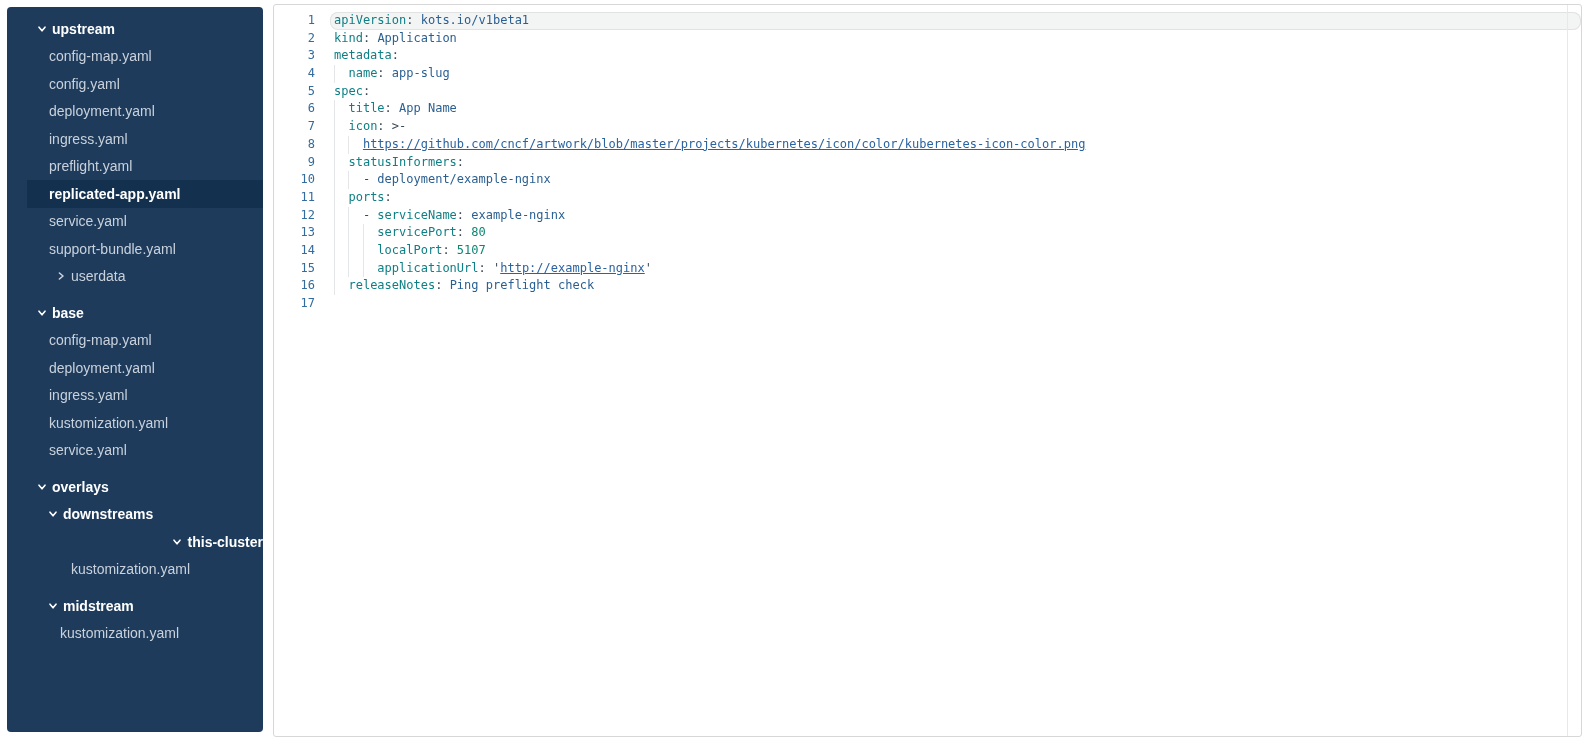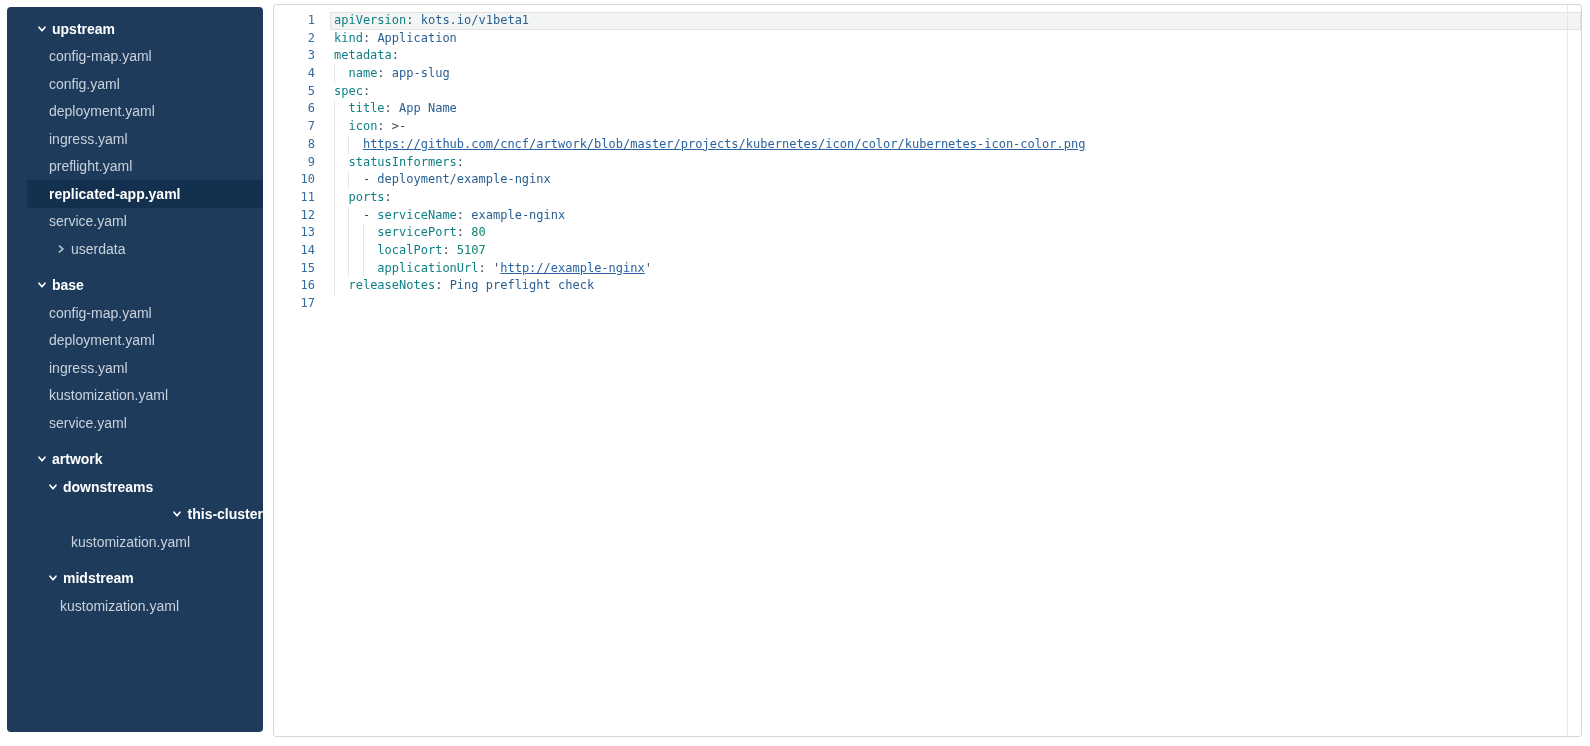--- a/index.html
+++ b/index.html
@@ -28,21 +28,21 @@
   
   .editor{position:absolute;left:273px;top:4px;right:8px;bottom:9px;background:#fff;
     border:1px solid var(--editor-border);border-radius:3px;padding-top:7px;
     font-family:"DejaVu Sans Mono",monospace;font-size:12px;overflow:hidden;}
   .rail{position:absolute;top:0;bottom:0;right:0;width:14px;
     border-left:1px solid var(--rail);}
   .row{display:flex;height:17.7px;line-height:17.7px;}
   .gutter{flex:0 0 41px;width:41px;text-align:right;color:var(--gutter);
     user-select:none;}
   .linebox{flex:1;margin-left:15px;padding-left:4px;position:relative;
-    white-space:pre;color:var(--punct);}
+    white-space:pre;color:var(--punct);border-radius:8px;}
   .row.current .linebox{background:var(--cur-bg);
     box-shadow:inset 0 0 0 1px var(--cur-border);}
   .guide{position:absolute;top:0;bottom:0;width:0;
     border-left:1px solid var(--guide);}
   .tok-key{color:var(--key);}
   .tok-value{color:var(--value);}
   .tok-number{color:var(--number);}
   .tok-punct,.tok-plain{color:var(--punct);}
   .tok-link{color:var(--link);text-decoration:underline;cursor:pointer;}
 </style>
@@ -72,20 +72,23 @@
     </div>
     <div class="tree-item file" style="padding-left: 22px;">
       <span class="lbl">preflight.yaml</span>
     </div>
     <div class="tree-item file selected" style="padding-left: 22px;">
       <span class="lbl">replicated-app.yaml</span>
     </div>
     <div class="tree-item file" style="padding-left: 22px;">
       <span class="lbl">service.yaml</span>
     </div>
+    <div class="tree-item file" style="padding-left: 22px;">
+      <span class="lbl">support-bundle.yaml</span>
+    </div>
     <div class="tree-item folder dim" style="padding-left: 27px;">
       <span class="chev">
         <svg width="10" height="10" viewBox="0 0 10 10" fill="none" stroke="currentColor" stroke-width="1.6" stroke-linecap="round" stroke-linejoin="round">
           <path d="M3.4 2 L7 5 L3.4 8"></path>
         </svg>
       </span>
       <span class="lbl">userdata</span>
     </div>
     <div class="tree-item folder gap" style="padding-left: 8px;">
       <span class="chev">
@@ -109,21 +112,21 @@
     </div>
     <div class="tree-item file" style="padding-left: 22px;">
       <span class="lbl">service.yaml</span>
     </div>
     <div class="tree-item folder gap" style="padding-left: 8px;">
       <span class="chev">
         <svg width="10" height="10" viewBox="0 0 10 10" fill="none" stroke="currentColor" stroke-width="1.6" stroke-linecap="round" stroke-linejoin="round">
           <path d="M2 3.2 L5 6.8 L8 3.2"></path>
         </svg>
       </span>
-      <span class="lbl">artwork</span>
+      <span class="lbl">overlays</span>
     </div>
     <div class="tree-item folder" style="padding-left: 19px;">
       <span class="chev">
         <svg width="10" height="10" viewBox="0 0 10 10" fill="none" stroke="currentColor" stroke-width="1.6" stroke-linecap="round" stroke-linejoin="round">
           <path d="M2 3.2 L5 6.8 L8 3.2"></path>
         </svg>
       </span>
       <span class="lbl">downstreams</span>
     </div>
     <div class="tree-item folder" style="padding-left: 30px; justify-content: flex-end;">

